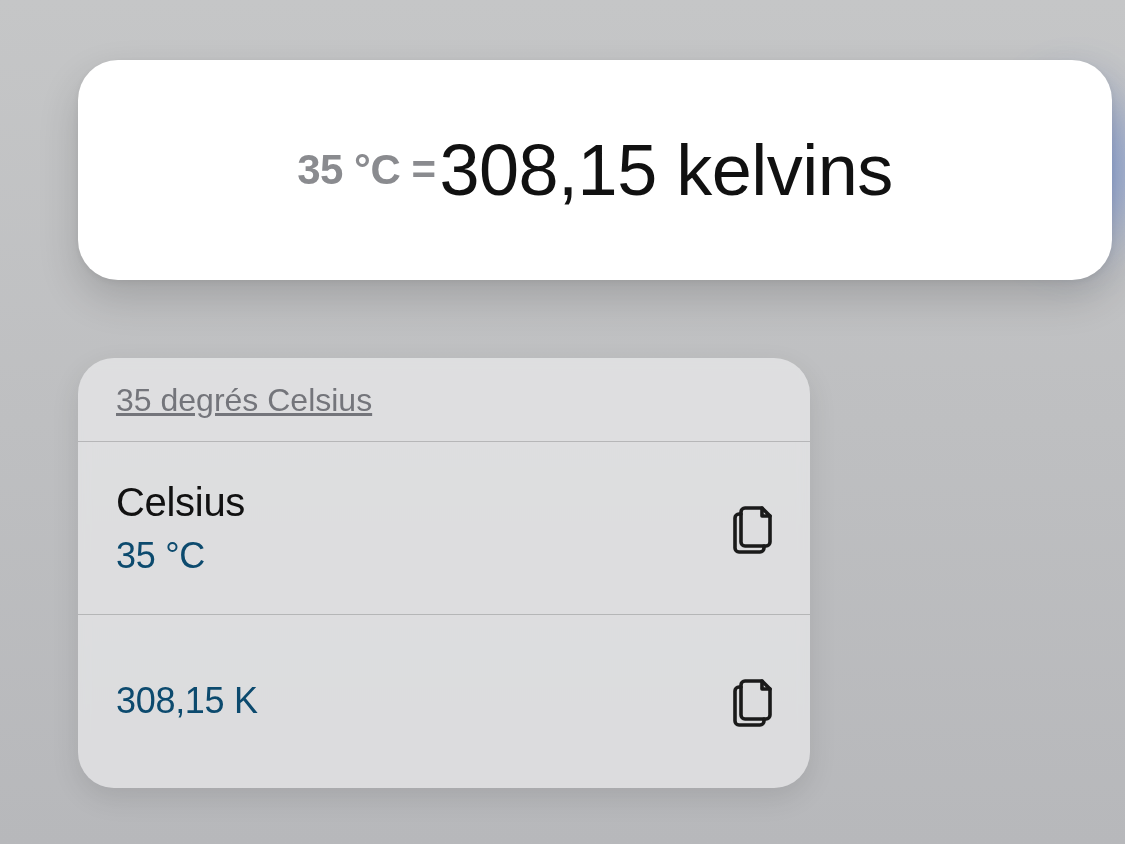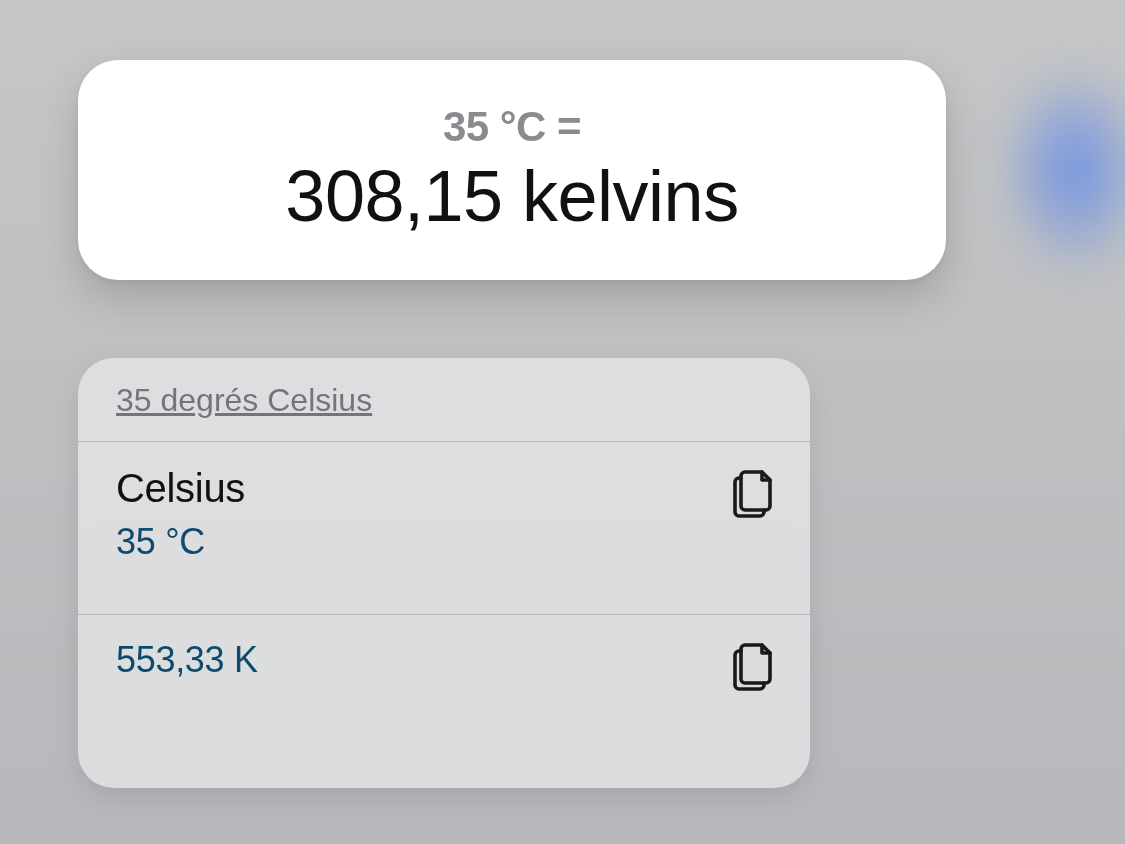--- a/index.html
+++ b/index.html
@@ -18,27 +18,27 @@
       width: 160px;
       height: 220px;
       background: radial-gradient(ellipse at center, rgba(43, 106, 252, 0.55) 0%, rgba(43, 106, 252, 0.0) 70%);
       filter: blur(18px);
       pointer-events: none;
     }
     .result-card {
       position: absolute;
       top: 60px;
       left: 78px;
-      width: 868px;
+      width: 1034px;
       height: 220px;
       background: #fff;
       border-radius: 40px;
       box-shadow: 0 18px 40px rgba(0,0,0,0.16), 0 2px 6px rgba(0,0,0,0.06);
       display: flex;
-      flex-direction: column;
+      flex-direction: row;
       align-items: center;
       justify-content: center;
       gap: 4px;
     }
     .result-from {
       color: #8a8b8f;
       font-size: 42px;
       font-weight: 600;
       letter-spacing: -0.5px;
     }
@@ -68,20 +68,21 @@
       font-weight: 400;
       text-decoration: underline;
     }
     .divider {
       height: 1px;
       background: rgba(0,0,0,0.18);
       width: 100%;
     }
     .row {
       display: flex;
+      align-items: center;
       justify-content: space-between;
       padding: 24px 32px 24px 38px;
       height: 172px;
     }
     .row-text {
       display: flex;
       flex-direction: column;
       gap: 10px;
     }
     .row-title {
@@ -129,21 +130,21 @@
         <path d="M32 6 V14 H40"></path>
         <path d="M11 12 H9 A4 4 0 0 0 5 16 V46 A4 4 0 0 0 9 50 H30 A4 4 0 0 0 34 46 V44"></path>
       </svg>
     </div>
   </div>
 
   <div class="divider"></div>
 
   <div class="row">
     <div class="row-text">
-      <div class="row-sub">553,33 K</div>
+      <div class="row-sub">308,15 K</div>
     </div>
     <div class="copy-icon">
       <svg viewBox="0 0 48 52" fill="none" stroke="currentColor" stroke-width="3.6" stroke-linecap="round" stroke-linejoin="round">
         <path d="M15 6 H32 L40 14 V40 A4 4 0 0 1 36 44 H15 A4 4 0 0 1 11 40 V10 A4 4 0 0 1 15 6 Z"></path>
         <path d="M32 6 V14 H40"></path>
         <path d="M11 12 H9 A4 4 0 0 0 5 16 V46 A4 4 0 0 0 9 50 H30 A4 4 0 0 0 34 46 V44"></path>
       </svg>
     </div>
   </div>
 </div>

